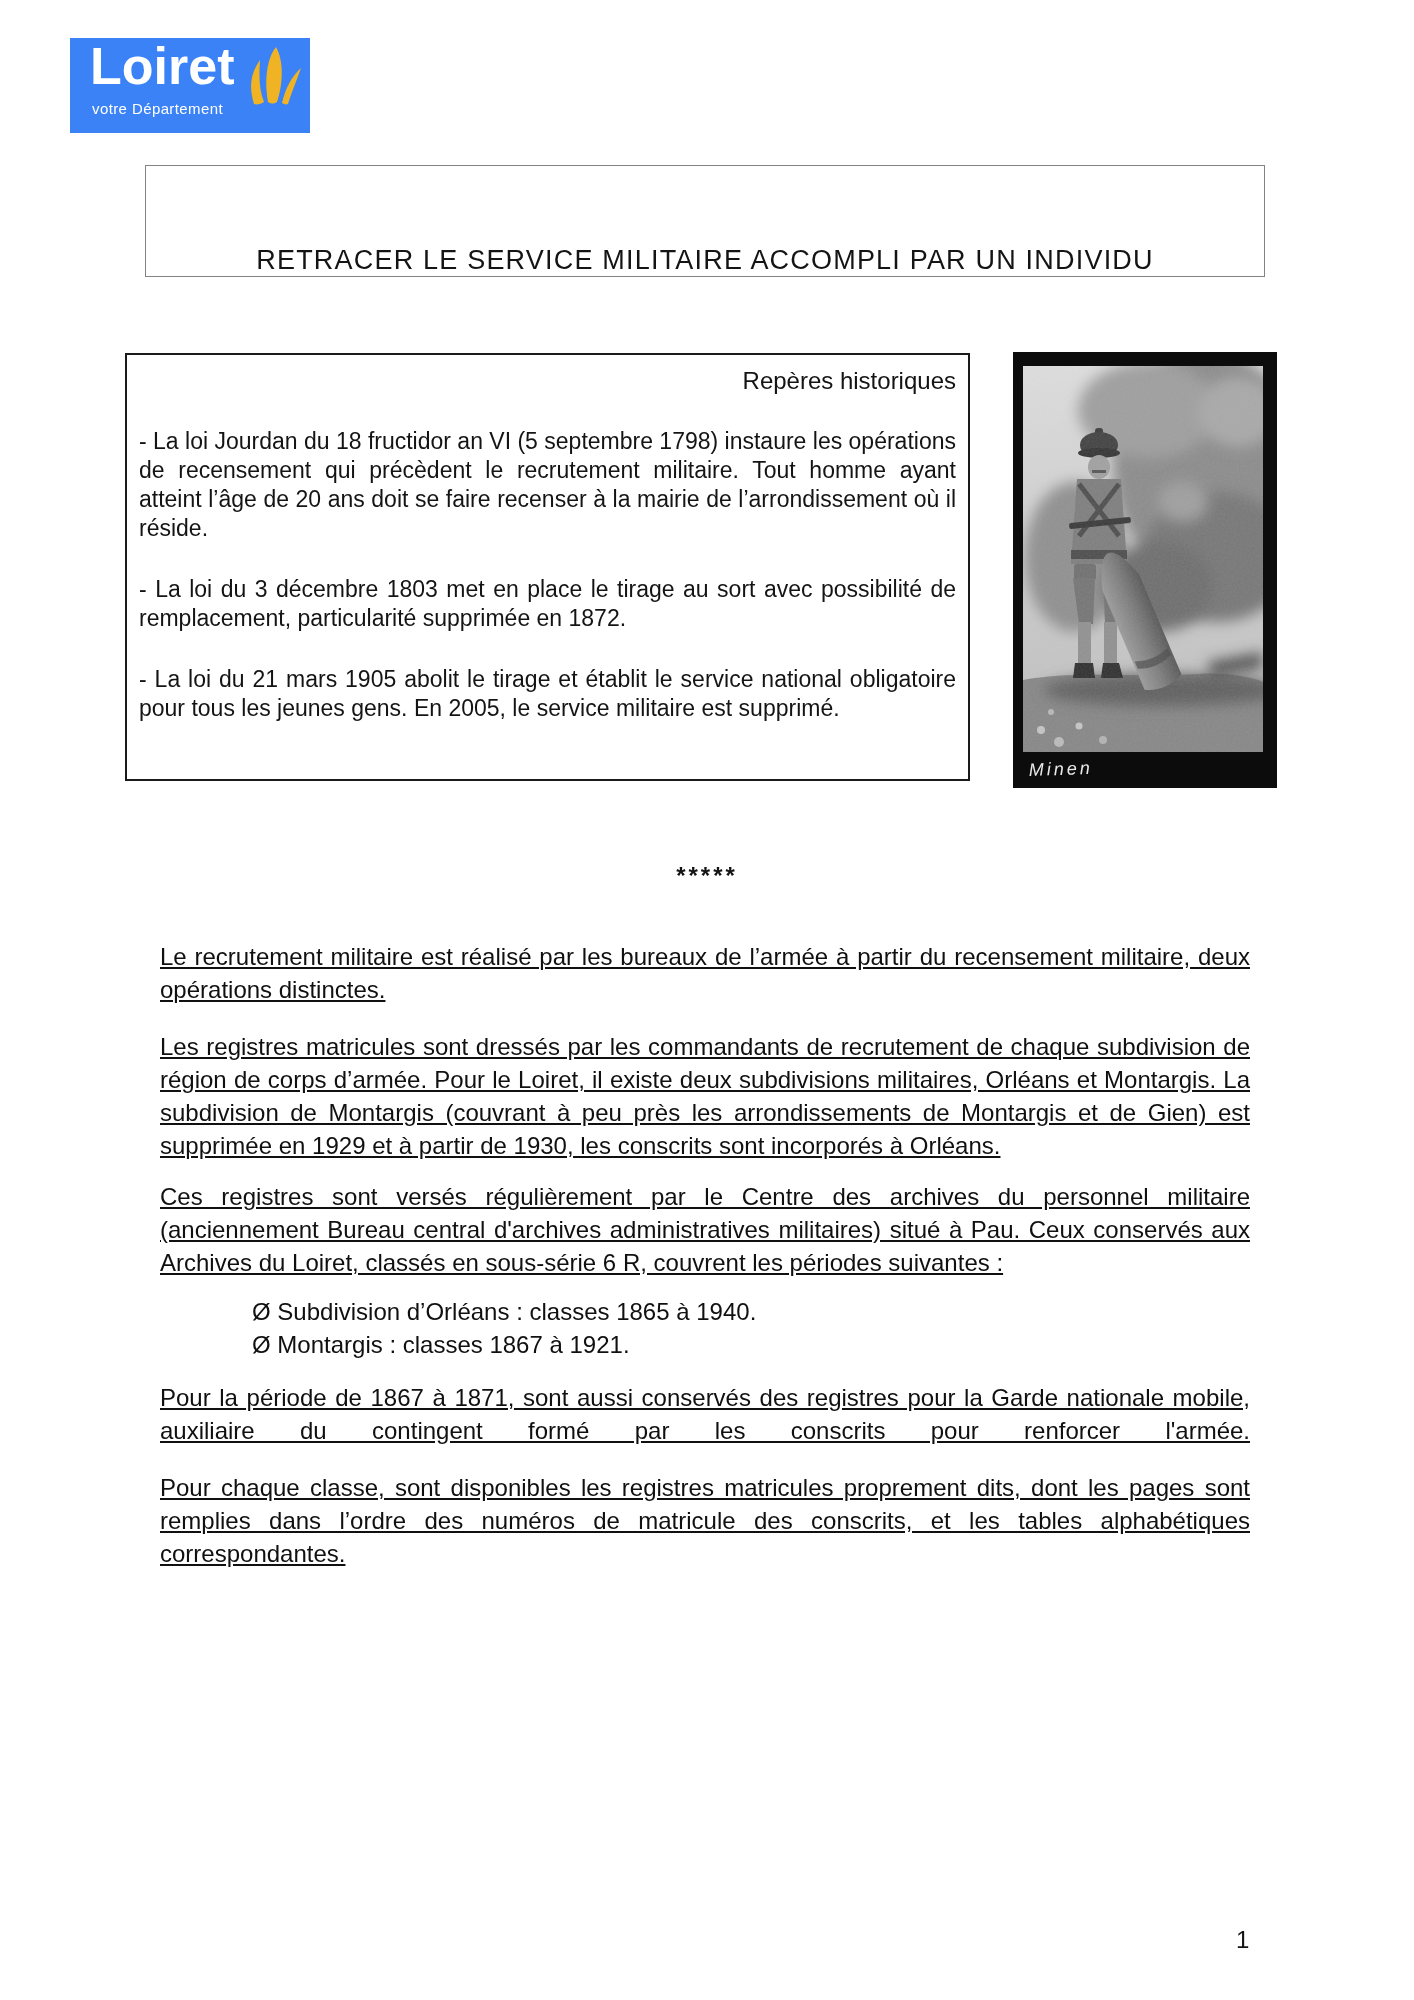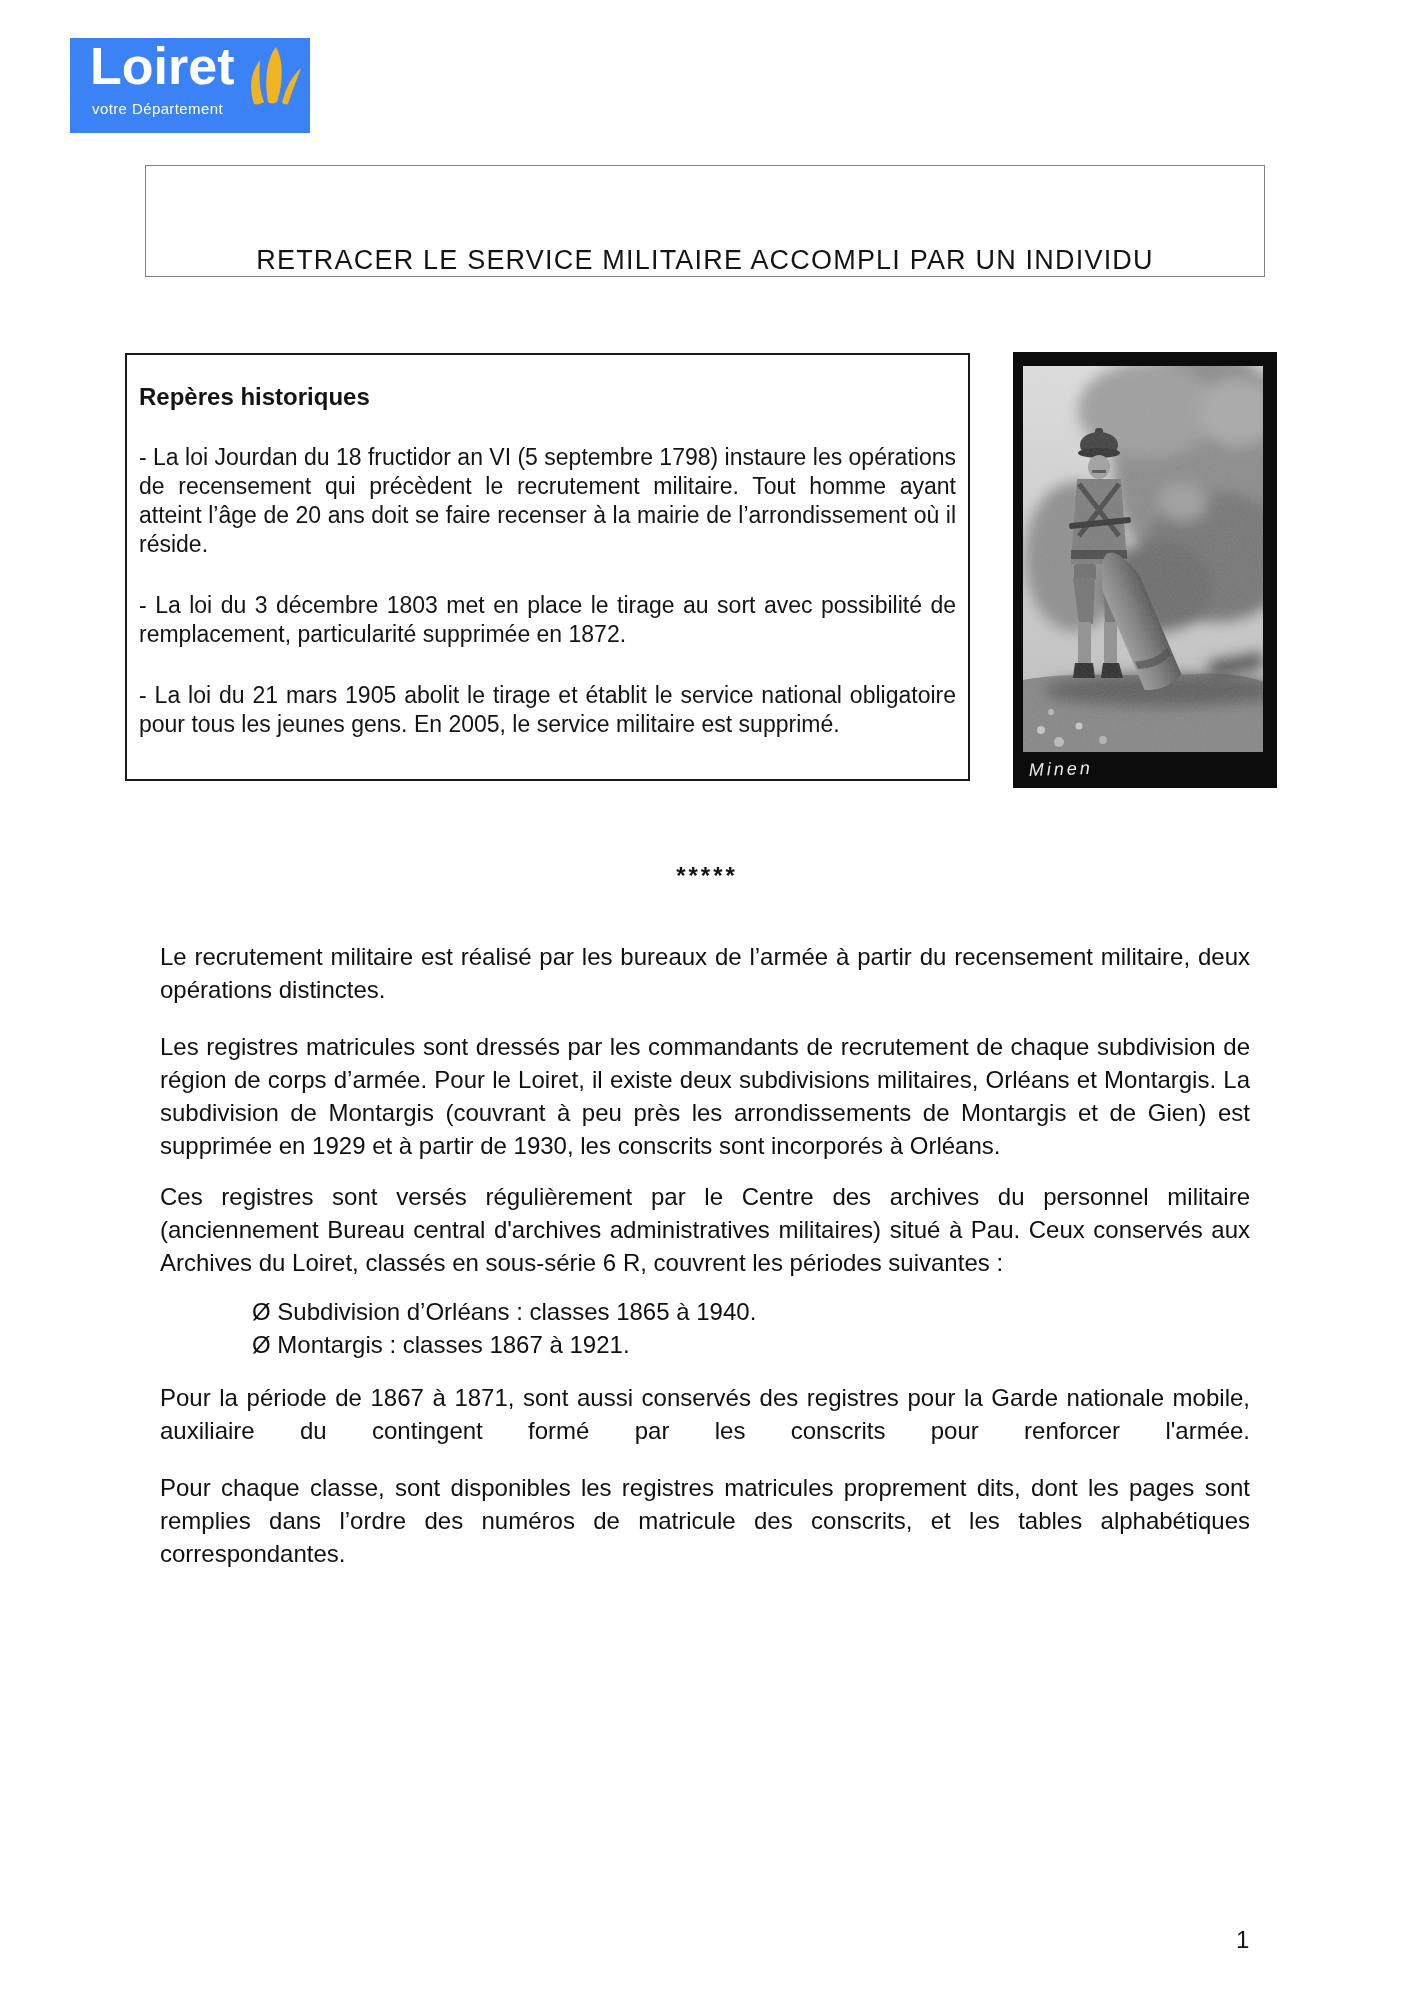--- a/index.html
+++ b/index.html
@@ -34,22 +34,22 @@
     margin:0;font-size:27px;font-weight:normal;letter-spacing:1.2px;color:#141414;
   }
 
   
   .history-box{
     position:absolute;left:125px;top:353px;width:845px;height:428px;
     border:2px solid #1a1a1a;box-sizing:border-box;
     padding:12px 12px 0 12px;
   }
   .history-box h2{
-    margin:16px 0 32px 0;text-align:left;
-    font-size:24px;font-weight:bold;color:#141414;
+    margin:0 0 32px 0;text-align:right;
+    font-size:24px;font-weight:normal;color:#141414;
   }
   .history-box p{
     margin:0 0 32px 0;font-size:23px;line-height:29px;
     text-align:justify;color:#141414;
   }
   .history-box p:last-child{margin-bottom:0;}
 
   
   .photo{position:absolute;left:1013px;top:352px;width:264px;height:436px;margin:0;}
   .photo svg{display:block;}
@@ -63,21 +63,21 @@
   .separator{
     position:absolute;left:0;top:862px;width:1414px;
     text-align:center;font-size:24px;font-weight:bold;letter-spacing:3px;color:#141414;
   }
 
   
   .body-text{
     position:absolute;left:160px;top:940px;width:1090px;
     font-size:24px;line-height:33px;color:#101010;
   }
-  .body-text p{margin:0;text-align:justify;}
+  .body-text p{margin:0;text-align:justify;text-decoration:underline;}
   .body-text .p1{margin-bottom:24px;}
   .body-text .p2{margin-bottom:18px;}
   .body-text .p3{margin-bottom:16px;}
   .body-text .p4{margin-bottom:24px;text-align-last:justify;}
   .periods-list{margin:0 0 20px 0;padding:0 0 0 92px;list-style:none;}
   .periods-list div{line-height:33px;}
 
   
   .page-number{
     position:absolute;left:1236px;top:1926px;

